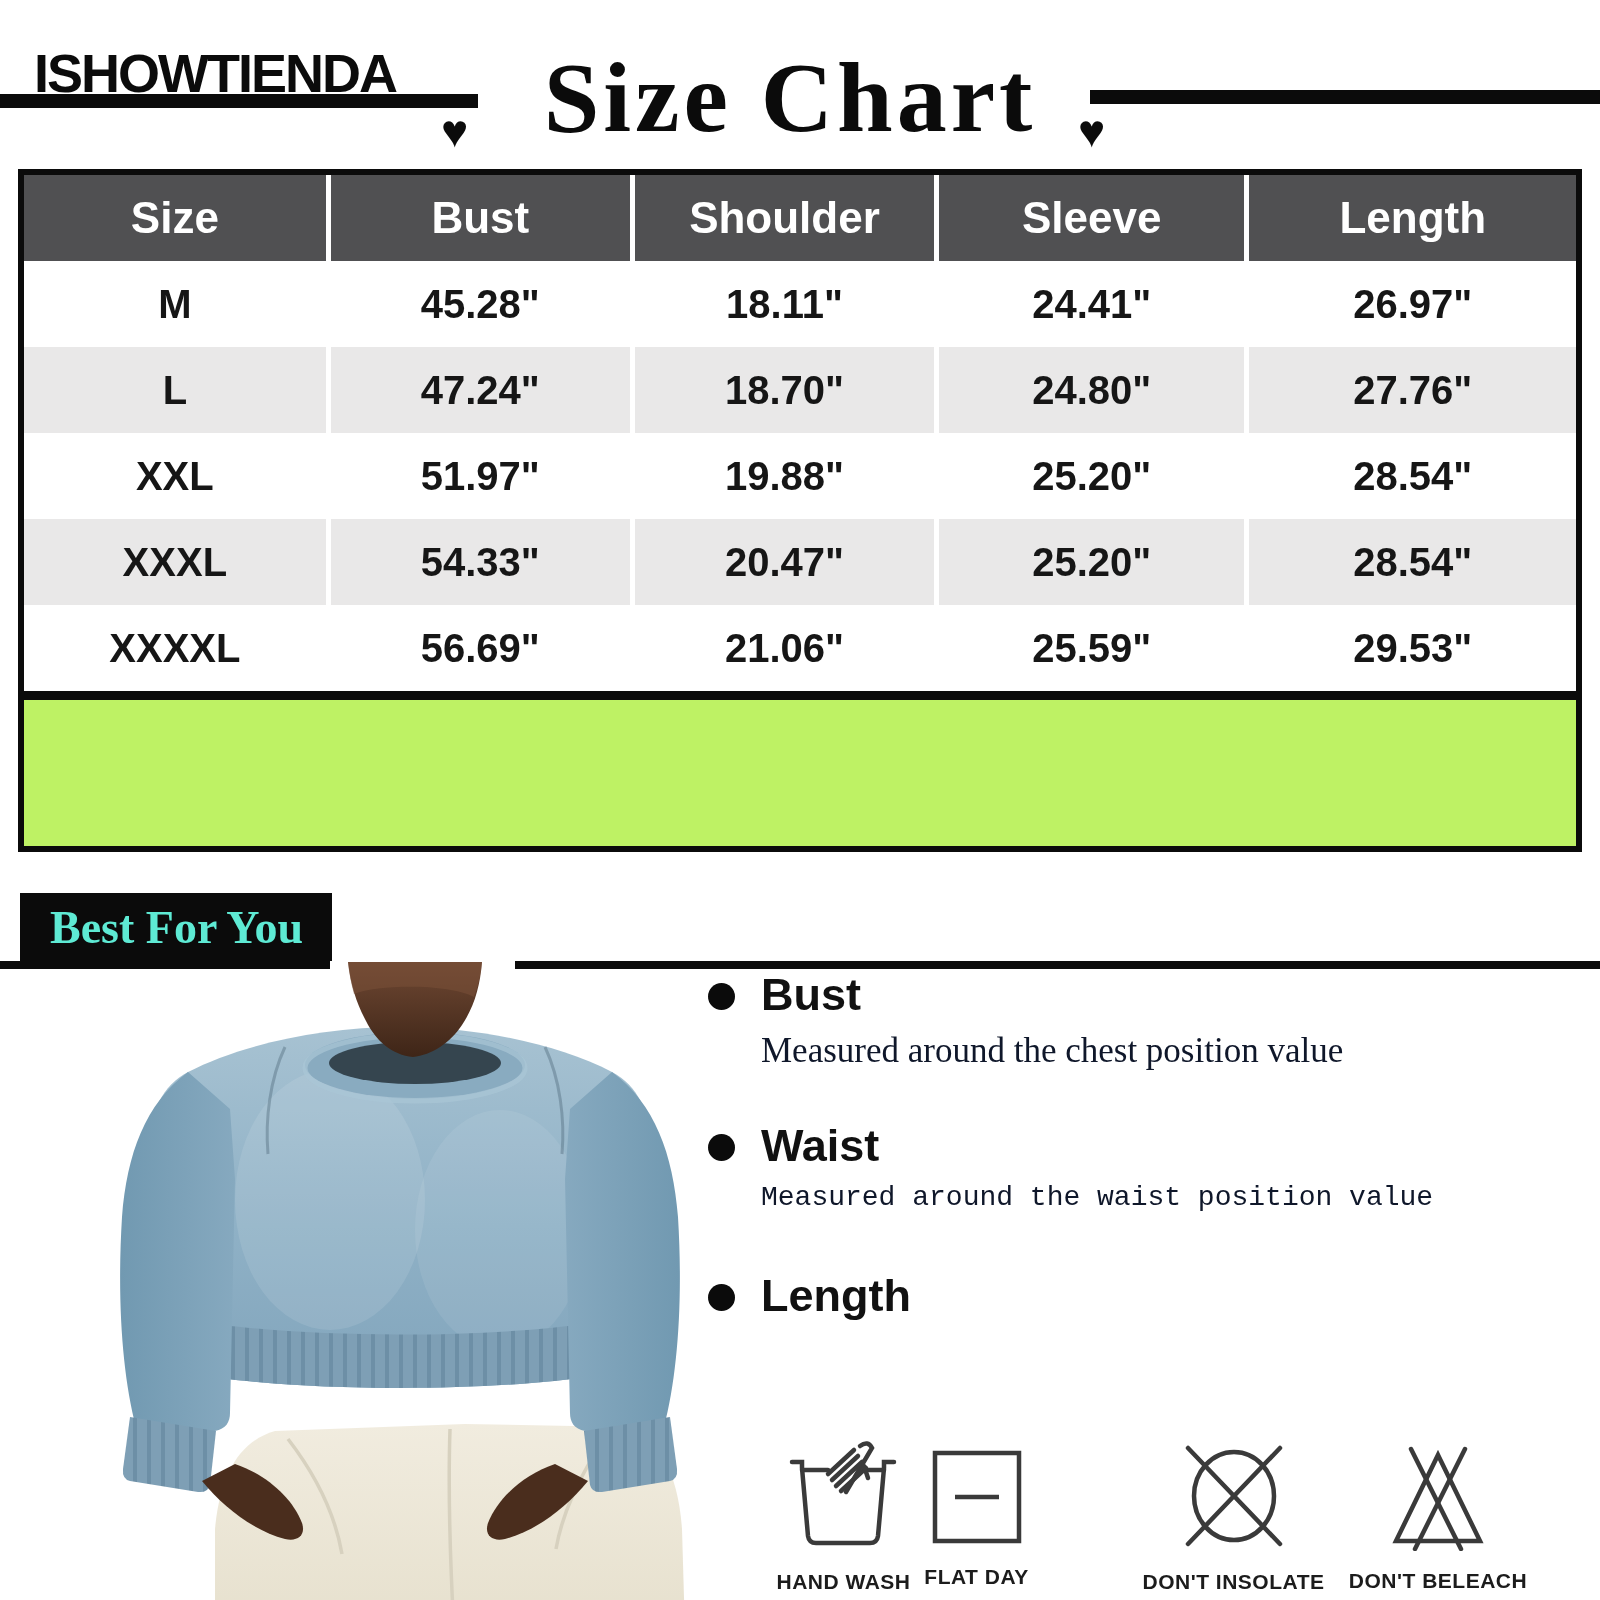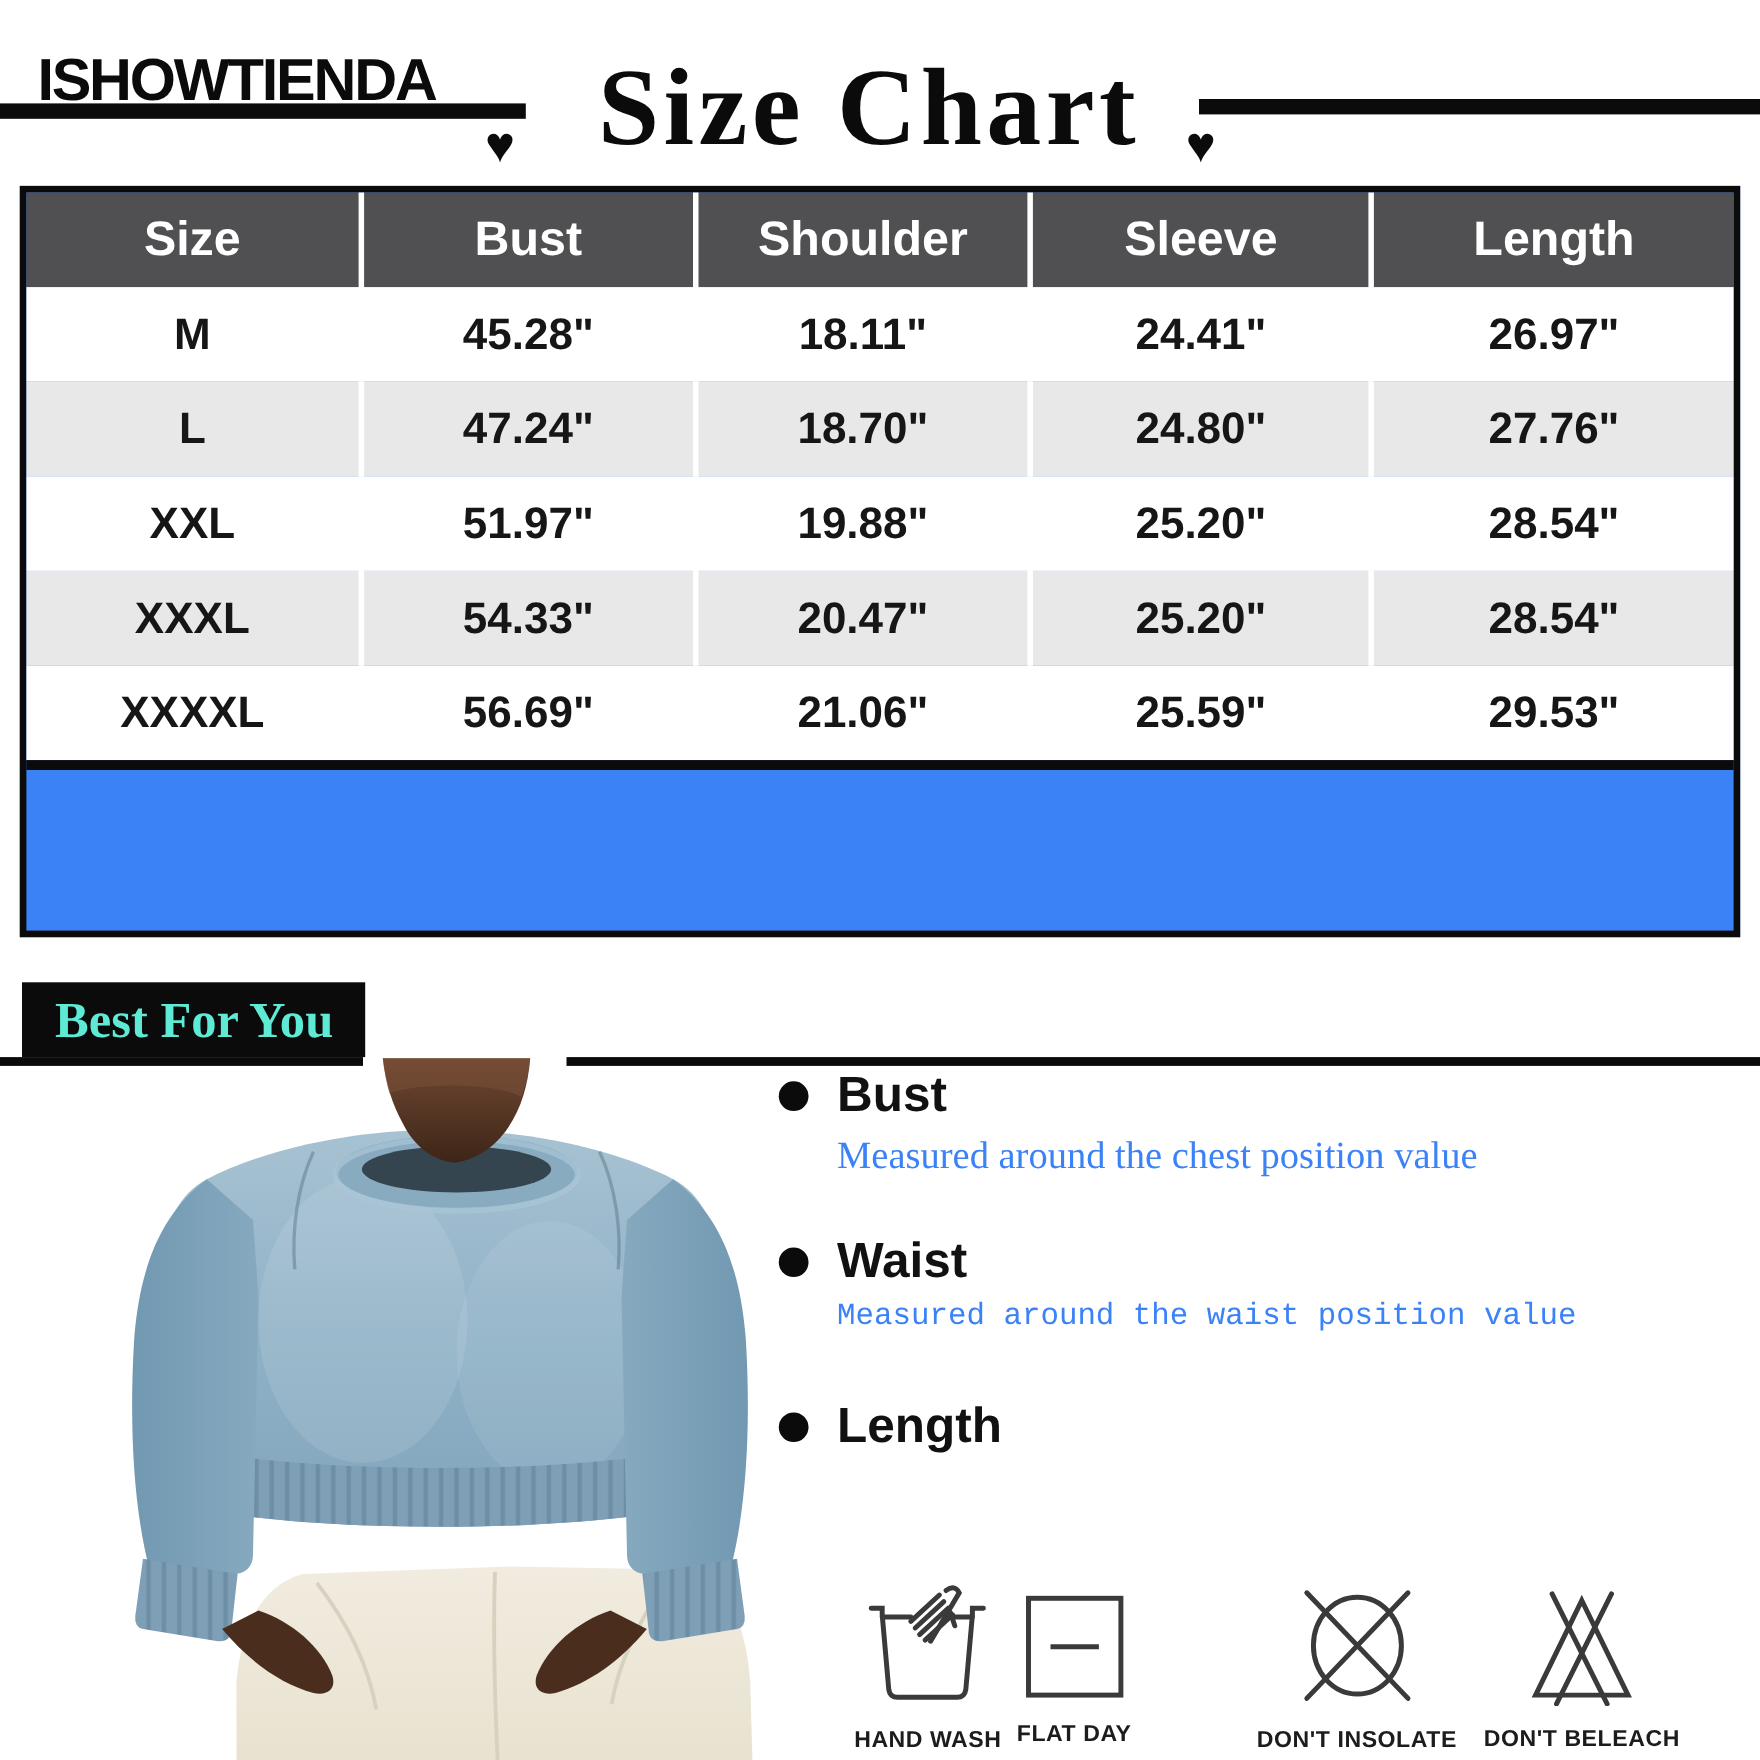--- a/index.html
+++ b/index.html
@@ -13,21 +13,21 @@
   .hline-right{position:absolute;left:1090px;top:58px;width:510px;height:14px;background:#0b0b0b;z-index:2;}
   .main-title{position:absolute;left:500px;top:8px;width:580px;text-align:center;
               font-family:"Liberation Serif",serif;font-weight:700;font-size:100px;
               letter-spacing:4px;color:#0b0b0b;z-index:3;}
   .heart{position:absolute;font-size:46px;color:#0b0b0b;z-index:3;line-height:1;}
   .heart-left{left:441px;top:76px;}
   .heart-right{left:1078px;top:76px;}
 
   
   .table-box{position:absolute;left:18px;top:137px;width:1564px;height:683px;
-             border:6px solid #0b0b0b;background:#3b82f6;box-sizing:border-box;}
+             border:6px solid #0b0b0b;background:#bef264;box-sizing:border-box;}
   table.size{width:100%;border-collapse:collapse;table-layout:fixed;}
   table.size th, table.size td{height:86px;text-align:center;vertical-align:middle;
              font-family:"Liberation Sans",sans-serif;padding:0;}
   table.size th{background:#505052;color:#ffffff;font-size:44px;font-weight:700;}
   table.size td{font-size:40px;font-weight:700;color:#161616;}
   table.size th + th, table.size td + td{border-left:5px solid #ffffff;}
   tbody tr:nth-child(even){background:#e9e8e8;}
   tbody tr:nth-child(odd){background:#ffffff;}
   .tbl-sep{height:9px;background:#0b0b0b;}
   .notice{height:61px;display:flex;align-items:center;justify-content:center;
@@ -42,21 +42,21 @@
   .divider{position:absolute;left:0;top:929px;width:1600px;height:8px;background:#0b0b0b;z-index:1;}
 
   
   .photo{position:absolute;left:30px;top:928px;width:690px;height:672px;z-index:2;}
 
   
   .guide-item{position:absolute;left:708px;display:flex;align-items:flex-start;z-index:3;}
   .bullet{width:27px;height:27px;border-radius:50%;background:#0b0b0b;flex:0 0 auto;margin-top:14px;}
   .guide-text{margin-left:26px;}
   .guide-term{font-family:"Liberation Sans",sans-serif;font-weight:700;font-size:45px;color:#111;}
-  .guide-desc{margin-top:8px;font-family:"Liberation Serif",serif;font-size:35px;color:#3b82f6;
+  .guide-desc{margin-top:8px;font-family:"Liberation Serif",serif;font-size:35px;color:#0f172a;
               line-height:1.25;width:710px;}
   .guide-desc.mono{font-family:"Liberation Mono",monospace;font-size:28px;}
   .gi-0{top:937px;}
   .gi-1{top:1088px;}
   .gi-2{top:1238px;}
 
   
   .care{position:absolute;display:flex;flex-direction:column;align-items:center;z-index:3;}
   .care svg{display:block;}
   .care-label{margin-top:18px;font-family:"Liberation Sans",sans-serif;font-weight:700;

